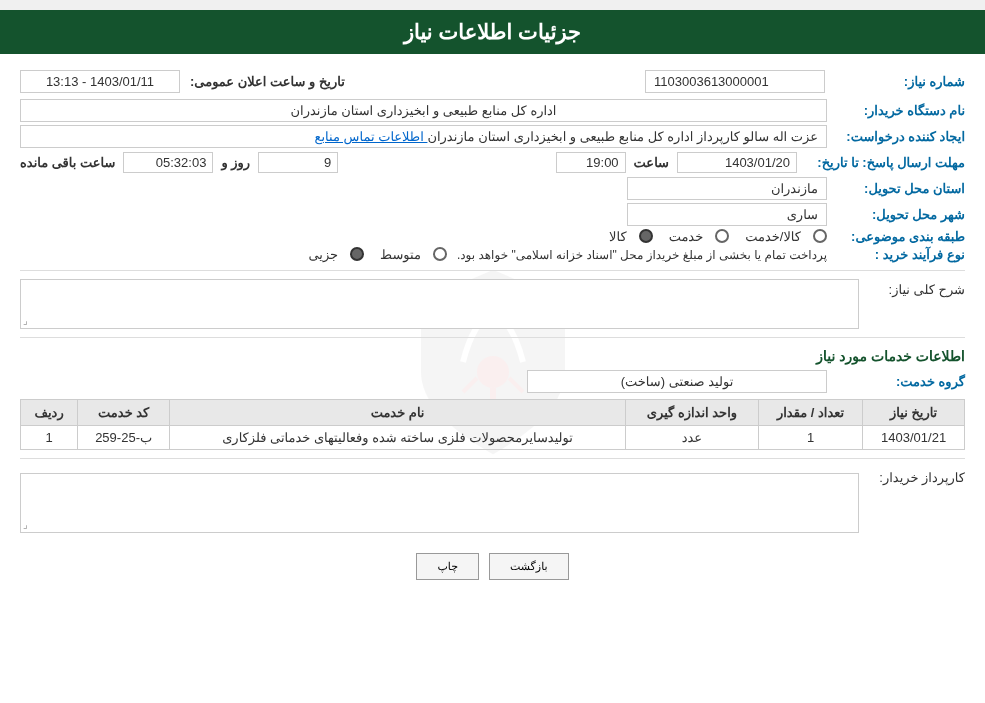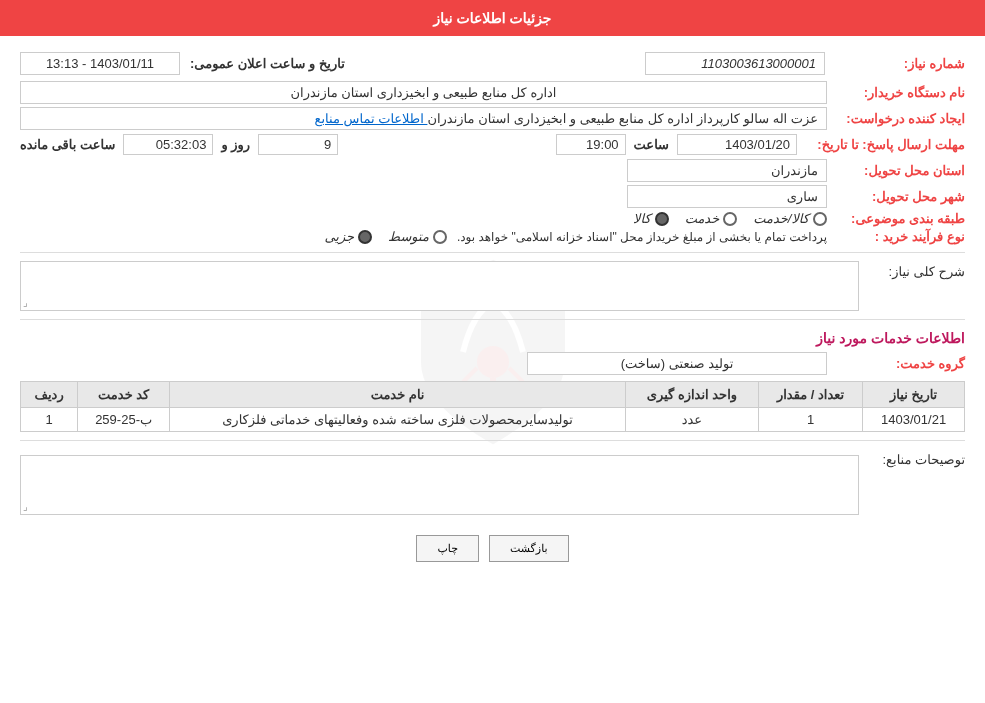--- a/index.html
+++ b/index.html
@@ -11,26 +11,27 @@
       color: #333;
     }
     .page-wrapper {
       width: 985px;
       min-height: 703px;
       background: #fff;
       margin: 0 auto;
       padding-bottom: 20px;
     }
     .page-header {
-      background: #ef4444;
+      background: #14532d;
       color: white;
       text-align: center;
       padding: 10px 0;
-      font-size: 14px;
-      font-weight: bold;
+      font-size: 21px;
+      font-weight: bold;
+      margin-top: 10px;
     }
     .watermark-container {
       position: relative;
     }
     .watermark {
       position: absolute;
       top: 50%;
       left: 50%;
       transform: translate(-50%, -50%);
       opacity: 0.08;
@@ -39,28 +40,28 @@
       height: 200px;
     }
     .content {
       padding: 10px 20px;
       position: relative;
       z-index: 1;
     }
     .section-title {
       font-size: 14px;
       font-weight: bold;
-      color: #be185d;
+      color: #14532d;
       margin: 10px 0 6px 0;
     }
     .label-cell {
       text-align: right;
       white-space: nowrap;
       font-weight: bold;
-      color: #ef4444;
+      color: #0369a1;
       width: 130px;
     }
     .value-box {
       border: 1px solid #ccc;
       padding: 3px 8px;
       background: #fff;
       min-height: 22px;
       display: inline-block;
       min-width: 200px;
     }
@@ -80,23 +81,22 @@
       text-align: right;
     }
     .radio-group {
       display: flex;
       gap: 16px;
       align-items: center;
       direction: rtl;
     }
     .radio-item {
       display: flex;
-      align-items: flex-end;
-      gap: 4px;
-      font-style: italic;
+      align-items: flex-start;
+      gap: 12px;
     }
     .radio-circle {
       width: 14px;
       height: 14px;
       border-radius: 50%;
       border: 2px solid #666;
       display: inline-block;
     }
     .radio-circle.selected {
       background: #666;
@@ -228,21 +228,21 @@
   </svg>
 
   <div class="page-header">
     <span>جزئیات اطلاعات نیاز</span>
   </div>
 
   <div class="content">
 
     <div style="display:flex; align-items:center; gap:10px; margin:6px 0; flex-wrap:nowrap;">
       <span class="label-cell">شماره نیاز:</span>
-      <div class="value-box" style="min-width:180px; text-align:right;font-style:italic;">1103003613000001</div>
+      <div class="value-box" style="min-width:180px; text-align:left;">1103003613000001</div>
       <div style="flex:1;"></div>
       <span class="inline-label">تاریخ و ساعت اعلان عمومی:</span>
       <div class="value-box" style="min-width:160px; text-align:center;">1403/01/11 - 13:13</div>
     </div>
 
     <div class="row-pair">
       <span class="label-cell">نام دستگاه خریدار:</span>
       <div class="full-value-box" style="text-align:center;">اداره کل منابع طبیعی و ابخیزداری استان مازندران</div>
     </div>
 
@@ -347,21 +347,21 @@
     <td>تولیدسایرمحصولات فلزی ساخته شده وفعالیتهای خدماتی فلزکاری</td>
     <td>ب-25-259</td>
     <td>1</td>
   </tr>
         </tbody>
     </table>
 
     <hr class="divider">
 
     <div class="group-row">
-      <span class="group-label">توصیحات منابع:</span>
+      <span class="group-label">کارپرداز خریدار:</span>
       <div style="flex:1; position:relative;">
         <div class="comments-box">
           <span class="comments-resize">⌟</span>
         </div>
       </div>
     </div>
 
     <div class="footer-buttons">
       <button class="btn btn-back">بازگشت</button>
       <button class="btn btn-print">چاپ</button>

